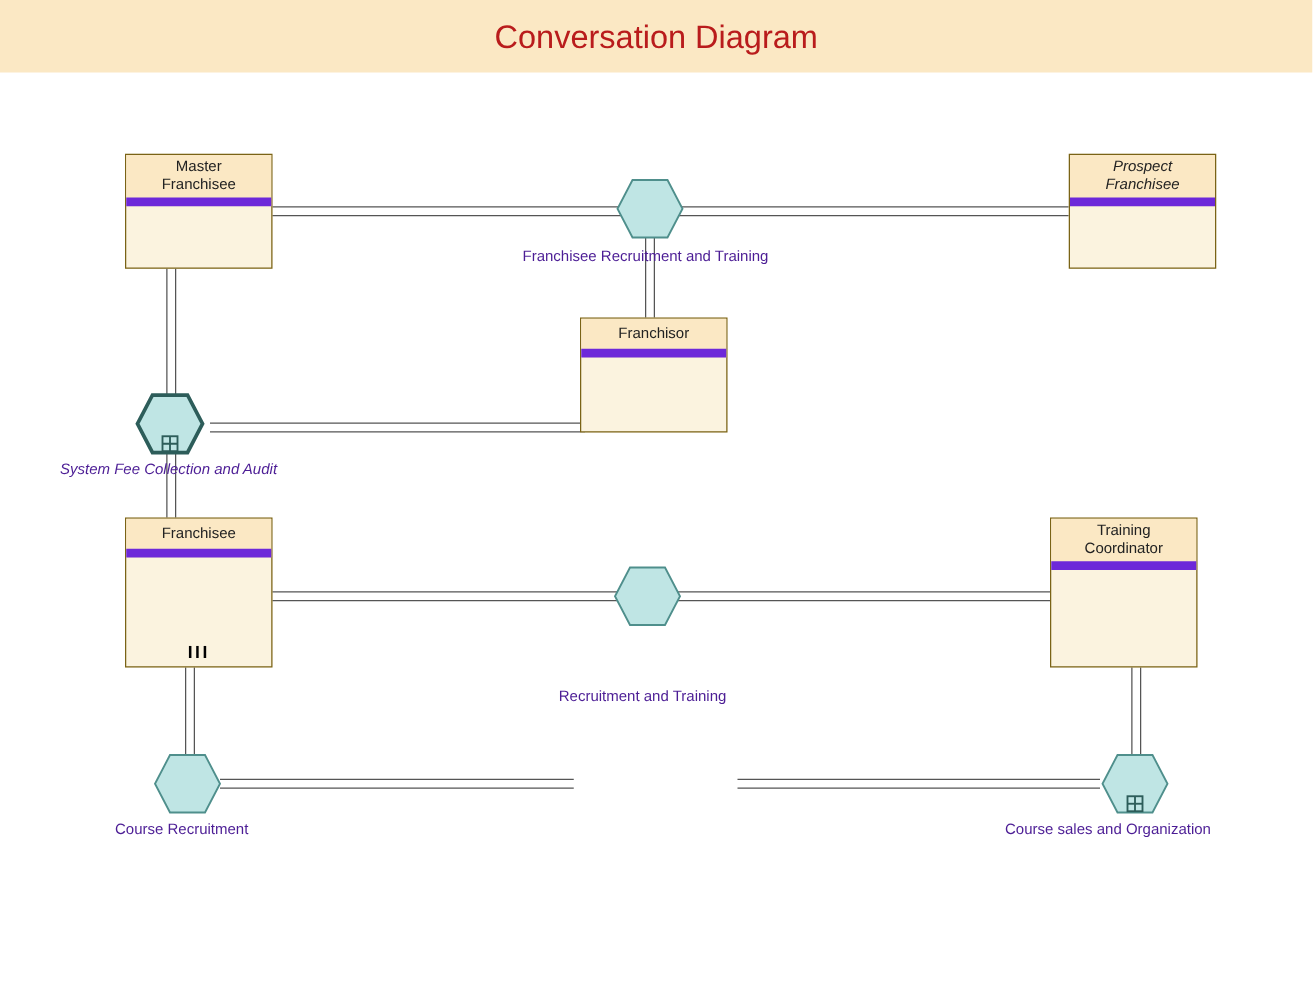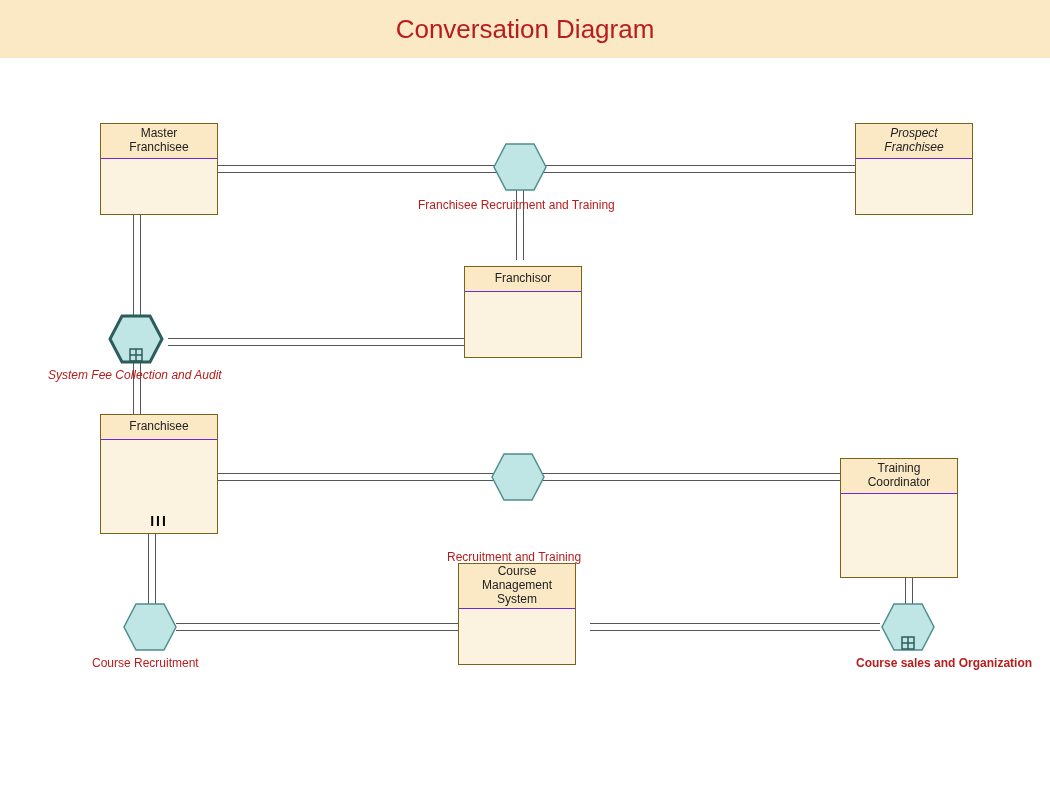--- a/index.html
+++ b/index.html
@@ -32,21 +32,21 @@
     position: absolute;
     width: 116px;
     height: 90px;
     border: 1px solid #7a6316;
     background: #fbf3df;
     display: flex;
     flex-direction: column;
   }
   .pool .pool-header {
     height: 34px;
-    border-bottom: 1px solid #6d28d9;
+    border-bottom: 7px solid #6d28d9;
     background: #fbe8c4;
     display: flex;
     align-items: center;
     justify-content: center;
     text-align: center;
     font-size: 12px;
     line-height: 1.15;
     padding: 0 4px;
     color: #222;
   }
@@ -68,21 +68,21 @@
   .pool.tall { height: 118px; }
 
   
   .hexwrap {
     position: absolute;
   }
   .hexlabel {
     position: absolute;
     font-size: 12px;
     white-space: nowrap;
-    color: #b91c1c;
+    color: #4c1d95;
   }
 
   
   .dline-h {
     position: absolute;
     height: 6px;
     border-top: 1px solid #555;
     border-bottom: 1px solid #555;
   }
   .dline-v {
@@ -124,41 +124,37 @@
   <div class="pool" style="left:100px; top:65px;">
     <div class="pool-header">Master<br>Franchisee</div>
     <div class="pool-body"></div>
   </div>
 
   <div class="pool" style="left:855px; top:65px;font-style:italic;">
     <div class="pool-header">Prospect<br>Franchisee</div>
     <div class="pool-body"></div>
   </div>
 
-  <div class="pool" style="left:464px; top:208px;">
+  <div class="pool" style="left:464px; top:196px;">
     <div class="pool-header" style="height:24px;">Franchisor</div>
     <div class="pool-body"></div>
   </div>
 
   <div class="pool tall" style="left:100px; top:356px;">
     <div class="pool-header" style="height:24px;">Franchisee</div>
     <div class="pool-body">
        <span class="mii">III</span>
     </div>
   </div>
 
-  <div class="pool tall" style="left:840px; top:356px;margin-top:44px;">
+  <div class="pool tall" style="left:840px; top:356px;">
     <div class="pool-header">Training<br>Coordinator</div>
     <div class="pool-body"></div>
   </div>
 
-  <div class="pool" style="left:458px; top:505px; height:100px;">
-    <div class="pool-header" style="height:44px;">Course<br>Management<br>System</div>
-    <div class="pool-body"></div>
-  </div>
 
   <div class="hexwrap" style="left:492px; top:84px;">
     <svg width="56" height="50">
       <polygon points="14,2 42,2 54,25 42,48 14,48 2,25" fill="#bfe5e4" stroke="#4f8f8c" stroke-width="1.5"></polygon>
     </svg>
   </div>
   <div class="hexlabel" style="left:418px; top:140px;">Franchisee Recruitment and Training</div>
 
   <div class="hexwrap" style="left:108px; top:256px;">
     <svg width="56" height="50">
@@ -185,15 +181,15 @@
   <div class="hexlabel" style="left:92px; top:598px;">Course Recruitment</div>
 
   <div class="hexwrap" style="left:880px; top:544px;">
     <svg width="56" height="50">
       <polygon points="14,2 42,2 54,25 42,48 14,48 2,25" fill="#bfe5e4" stroke="#4f8f8c" stroke-width="1.5"></polygon>
       <rect x="22" y="35" width="12" height="12" fill="none" stroke="#2d5d5a" stroke-width="1.5"></rect>
       <line x1="28" y1="35" x2="28" y2="47" stroke="#2d5d5a" stroke-width="1.5"></line>
       <line x1="22" y1="41" x2="34" y2="41" stroke="#2d5d5a" stroke-width="1.5"></line>
     </svg>
   </div>
-  <div class="hexlabel" style="left:856px; top:598px;font-weight:bold;">Course sales and Organization</div>
+  <div class="hexlabel" style="left:804px; top:598px;">Course sales and Organization</div>
 
 </div>
 
 </body></html>

